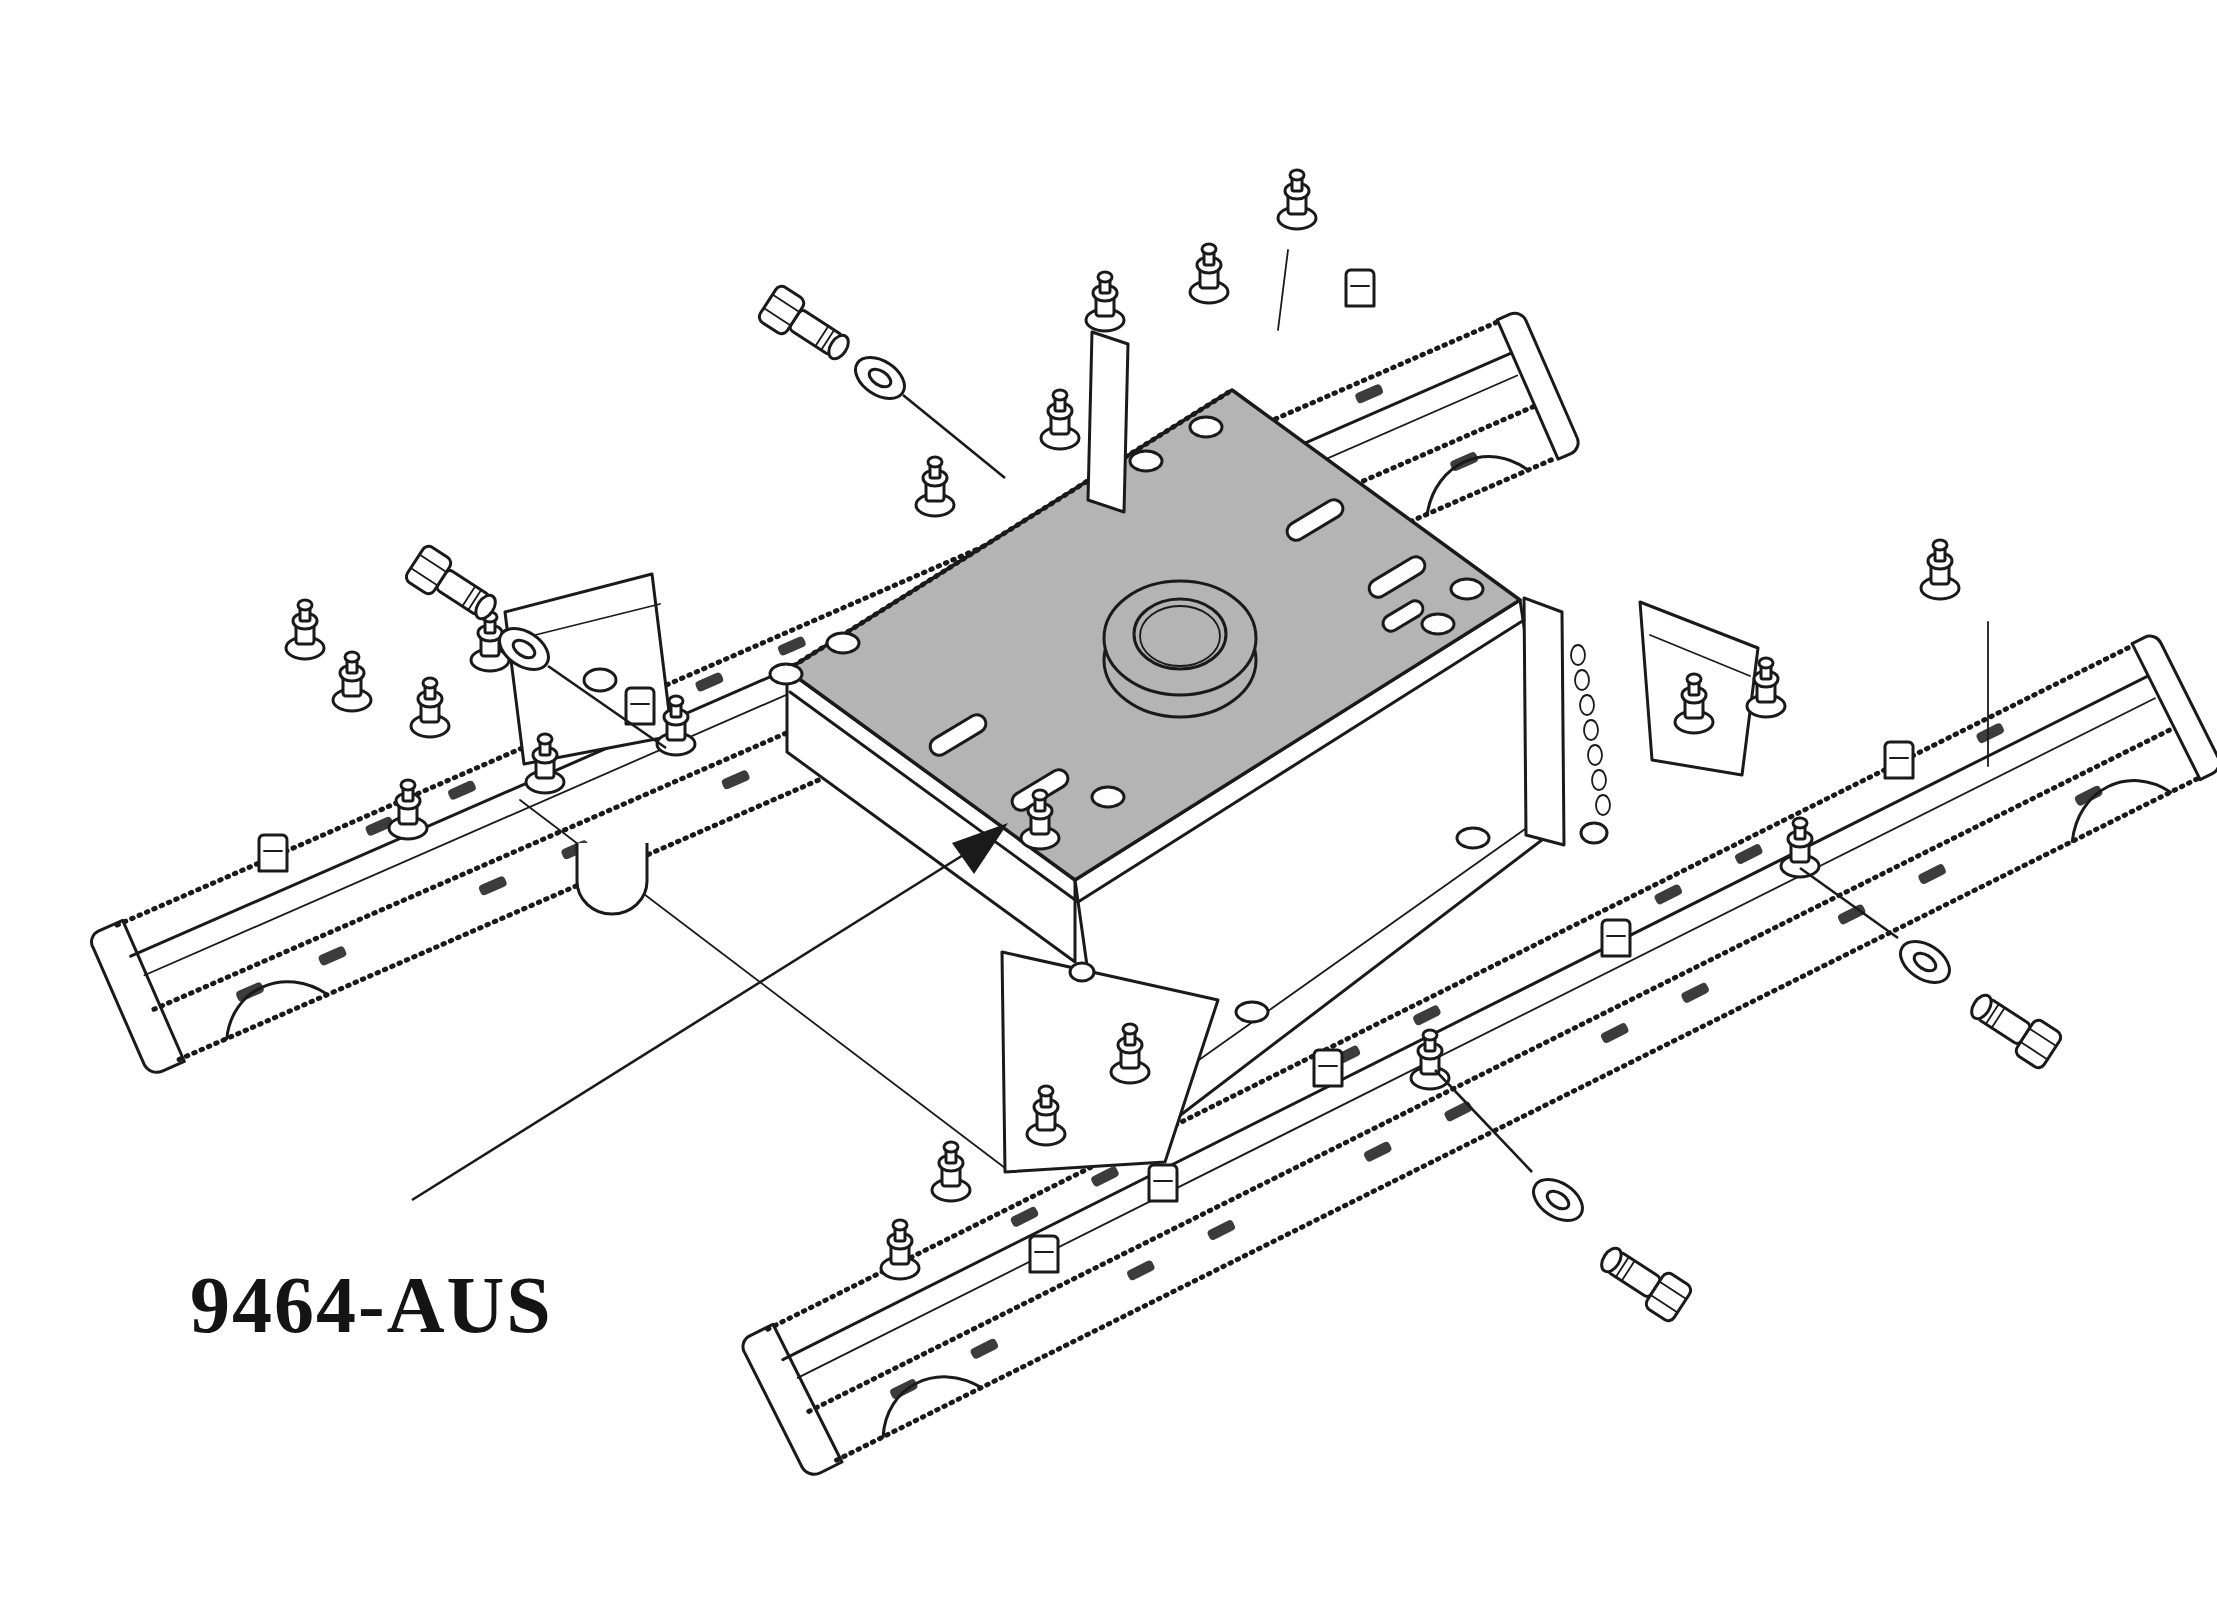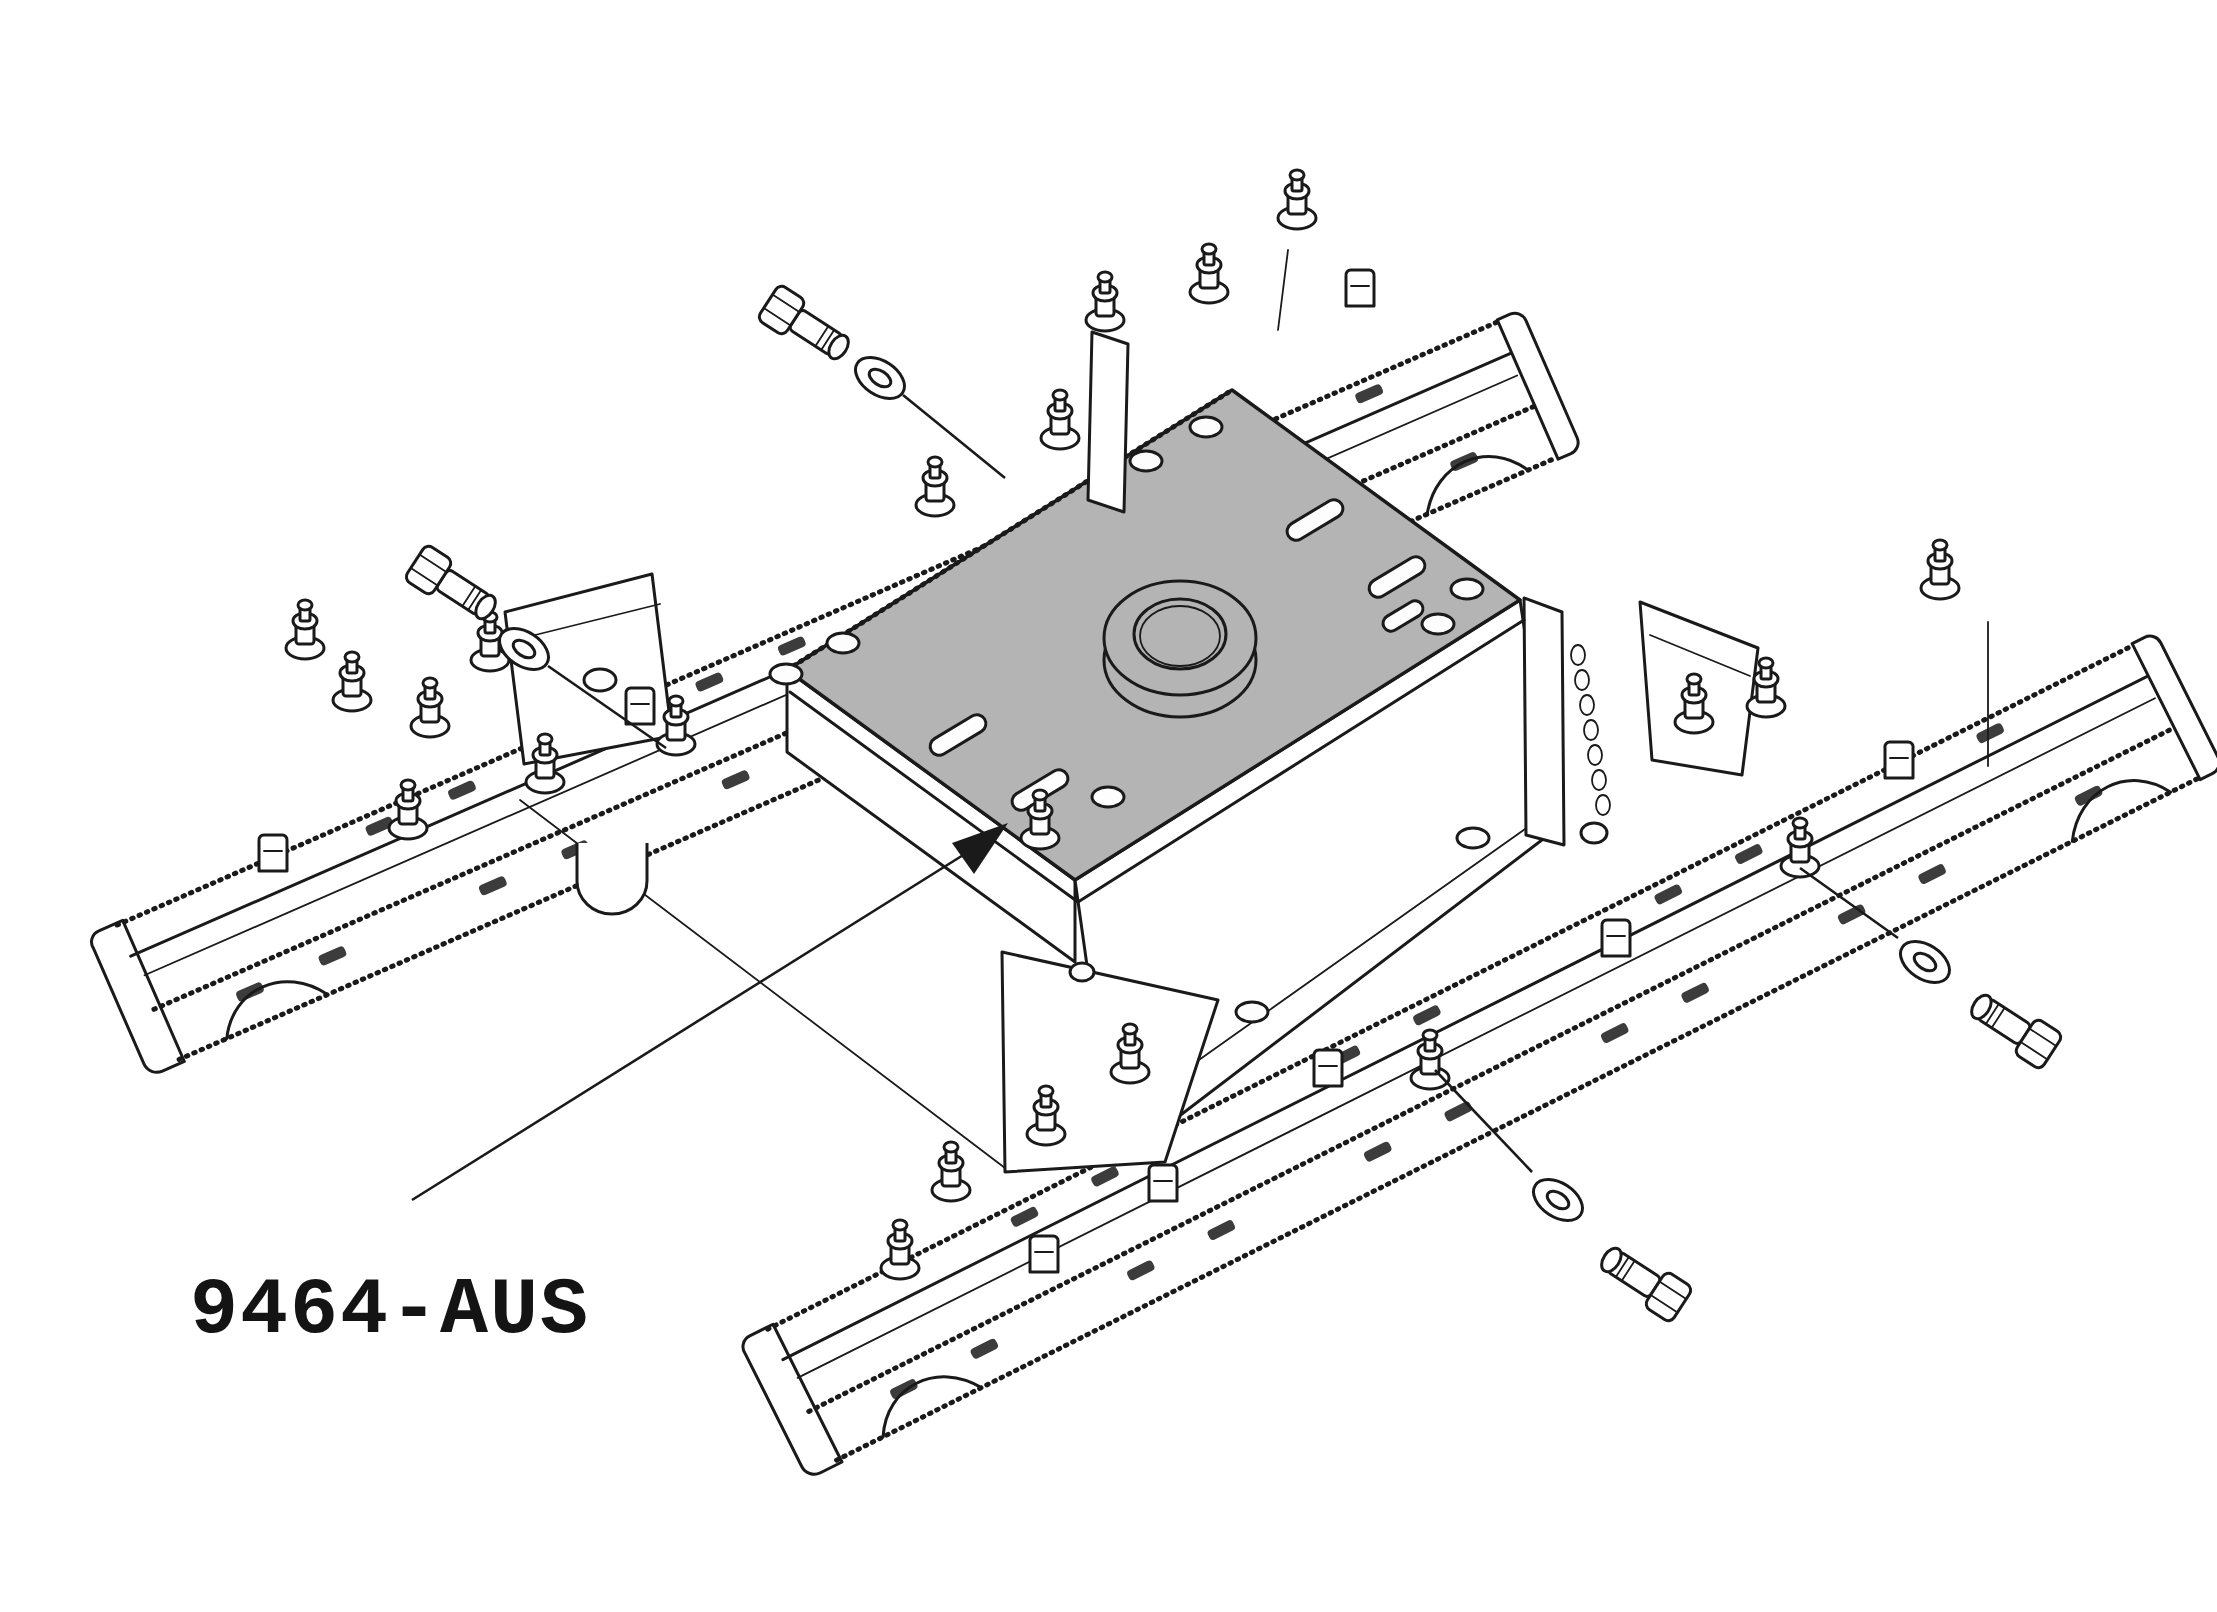--- a/index.html
+++ b/index.html
@@ -1,17 +1,17 @@
 <!DOCTYPE html>
 <html style="--line: #1a1a1a; --plate: #b4b4b4; --bg: #ffffff; --label: #141414;"><head>
 <meta charset="utf-8">
 <style>
   html,body{margin:0;padding:0;background:#ffffff;}
   .stage{position:relative;width:2217px;height:1612px;background:var(--bg,#fff);overflow:hidden;
-         font-family:Liberation Mono, monospace;}
+         font-family:Liberation Serif, serif;}
   svg{display:block;}
   .ln   {stroke:var(--line,#1a1a1a);fill:none;stroke-width:3;stroke-linecap:round;stroke-linejoin:round;}
   .thin {stroke-width:1.8;}
   .bead {stroke-dasharray:1.5 6.5;stroke-width:5;}
   .wht  {fill:#ffffff;stroke:var(--line,#1a1a1a);stroke-width:3;stroke-linejoin:round;}
   .gry  {fill:var(--plate,#b4b4b4);stroke:var(--line,#1a1a1a);stroke-width:3.5;stroke-linejoin:round;}
   .gry2 {fill:var(--plate,#b4b4b4);stroke:var(--line,#1a1a1a);stroke-width:3;}
   .hole {fill:#fdfdfd;stroke:var(--line,#1a1a1a);stroke-width:3;}
   .blk  {fill:var(--line,#1a1a1a);stroke:none;}
   .lead {stroke:var(--line,#1a1a1a);stroke-width:2.6;fill:none;}

